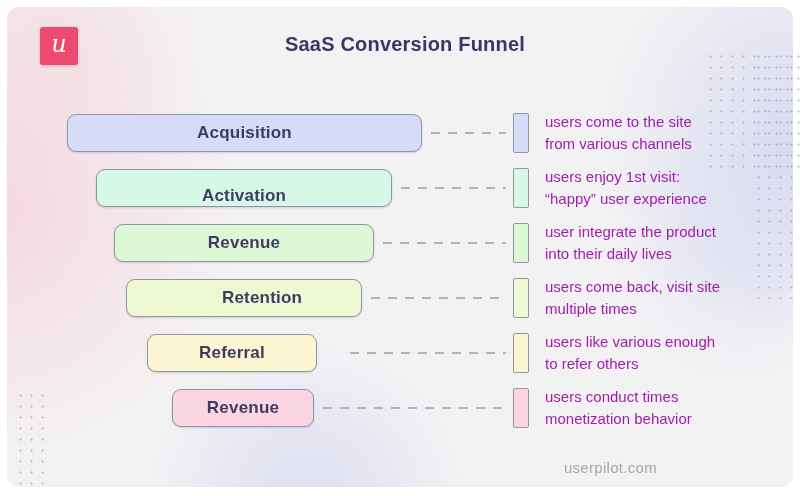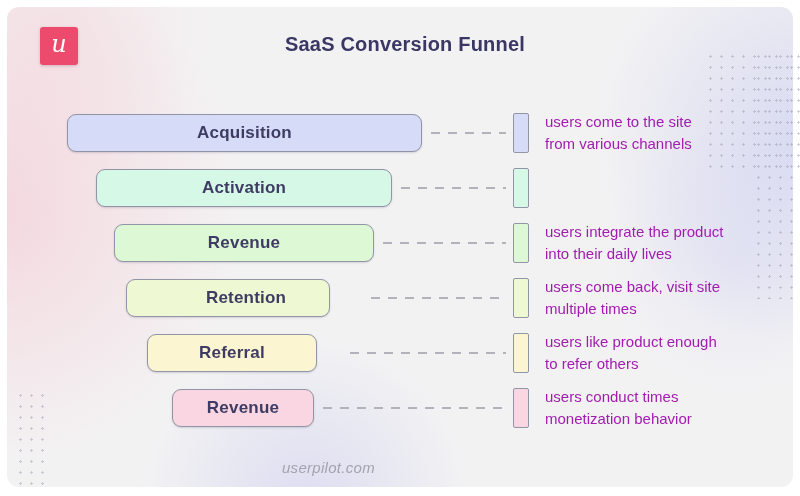--- a/index.html
+++ b/index.html
@@ -56,22 +56,22 @@
   }
   .swatch{
     position:absolute;left:509px;top:-1px;width:16px;height:40px;box-sizing:border-box;
     border:1px solid #9295a6;border-radius:2px;
   }
   .desc{
     position:absolute;left:541px;top:-3px;width:255px;
     font-size:15px;line-height:21.5px;color:#a21caf;white-space:pre-line;
   }
   .footer{
-    position:absolute;left:0;top:459px;width:657px;text-align:center;
-    font-size:15px;color:#a3a4ae;letter-spacing:0.3px;font-style:italic;
+    position:absolute;left:0;top:459px;width:657px;text-align:right;
+    font-size:15px;color:#a3a4ae;letter-spacing:0.3px;
   }
 </style>
 </head>
 <body>
 
 <div class="canvas">
   <div class="dots dots-tr"></div>
   <div class="dots dots-r"></div>
   <div class="dots dots-bl"></div>
 </div>
@@ -86,51 +86,53 @@
     <div class="row" style="top: 114px;">
     <div class="bar" style="left: 63px; width: 355px; background: rgb(214, 219, 248);">
       <span class="bar-label">Acquisition</span>
     </div>
     <div class="connector" style="left: 427px; width: 75px;"></div>
     <div class="swatch" style="background: rgb(214, 219, 248);"></div>
     <div class="desc">users come to the site
 from various channels</div>
   </div>
     <div class="row" style="top: 169px;">
-    <div class="bar" style="left: 92px; width: 296px; background: rgb(214, 248, 230);">
+    <div class="bar" style="left: 92px; width: 296px; background: rgb(214, 248, 230); align-items: flex-end;">
       <span class="bar-label">Activation</span>
     </div>
     <div class="connector" style="left: 397px; width: 105px;"></div>
     <div class="swatch" style="background: rgb(214, 248, 230);"></div>
+    <div class="desc">users enjoy 1st visit:
+“happy” user experience</div>
   </div>
     <div class="row" style="top: 224px;">
     <div class="bar" style="left: 110px; width: 260px; background: rgb(220, 248, 213);">
       <span class="bar-label">Revenue</span>
     </div>
     <div class="connector" style="left: 379px; width: 123px;"></div>
     <div class="swatch" style="background: rgb(220, 248, 213);"></div>
-    <div class="desc">users integrate the product
+    <div class="desc">user integrate the product
 into their daily lives</div>
   </div>
     <div class="row" style="top: 279px;">
-    <div class="bar" style="left: 122px; width: 204px; background: rgb(238, 248, 211); padding-left: 36px;">
+    <div class="bar" style="left: 122px; width: 236px; background: rgb(238, 248, 211); padding-left: 36px;">
       <span class="bar-label">Retention</span>
     </div>
     <div class="connector" style="left: 367px; width: 135px;"></div>
     <div class="swatch" style="background: rgb(238, 248, 211);"></div>
     <div class="desc">users come back, visit site
 multiple times</div>
   </div>
     <div class="row" style="top: 334px;">
     <div class="bar" style="left: 143px; width: 170px; background: rgb(251, 245, 210);">
       <span class="bar-label">Referral</span>
     </div>
     <div class="connector" style="left: 346px; width: 156px;"></div>
     <div class="swatch" style="background: rgb(251, 245, 210);"></div>
-    <div class="desc">users like product enough
+    <div class="desc">users like various enough
 to refer others</div>
   </div>
     <div class="row" style="top: 389px; padding-left: 44px;">
     <div class="bar" style="left: 168px; width: 142px; background: rgb(249, 214, 226);">
       <span class="bar-label">Revenue</span>
     </div>
     <div class="connector" style="left: 319px; width: 183px;"></div>
     <div class="swatch" style="background: rgb(249, 214, 226);"></div>
     <div class="desc">users conduct times
 monetization behavior</div>

